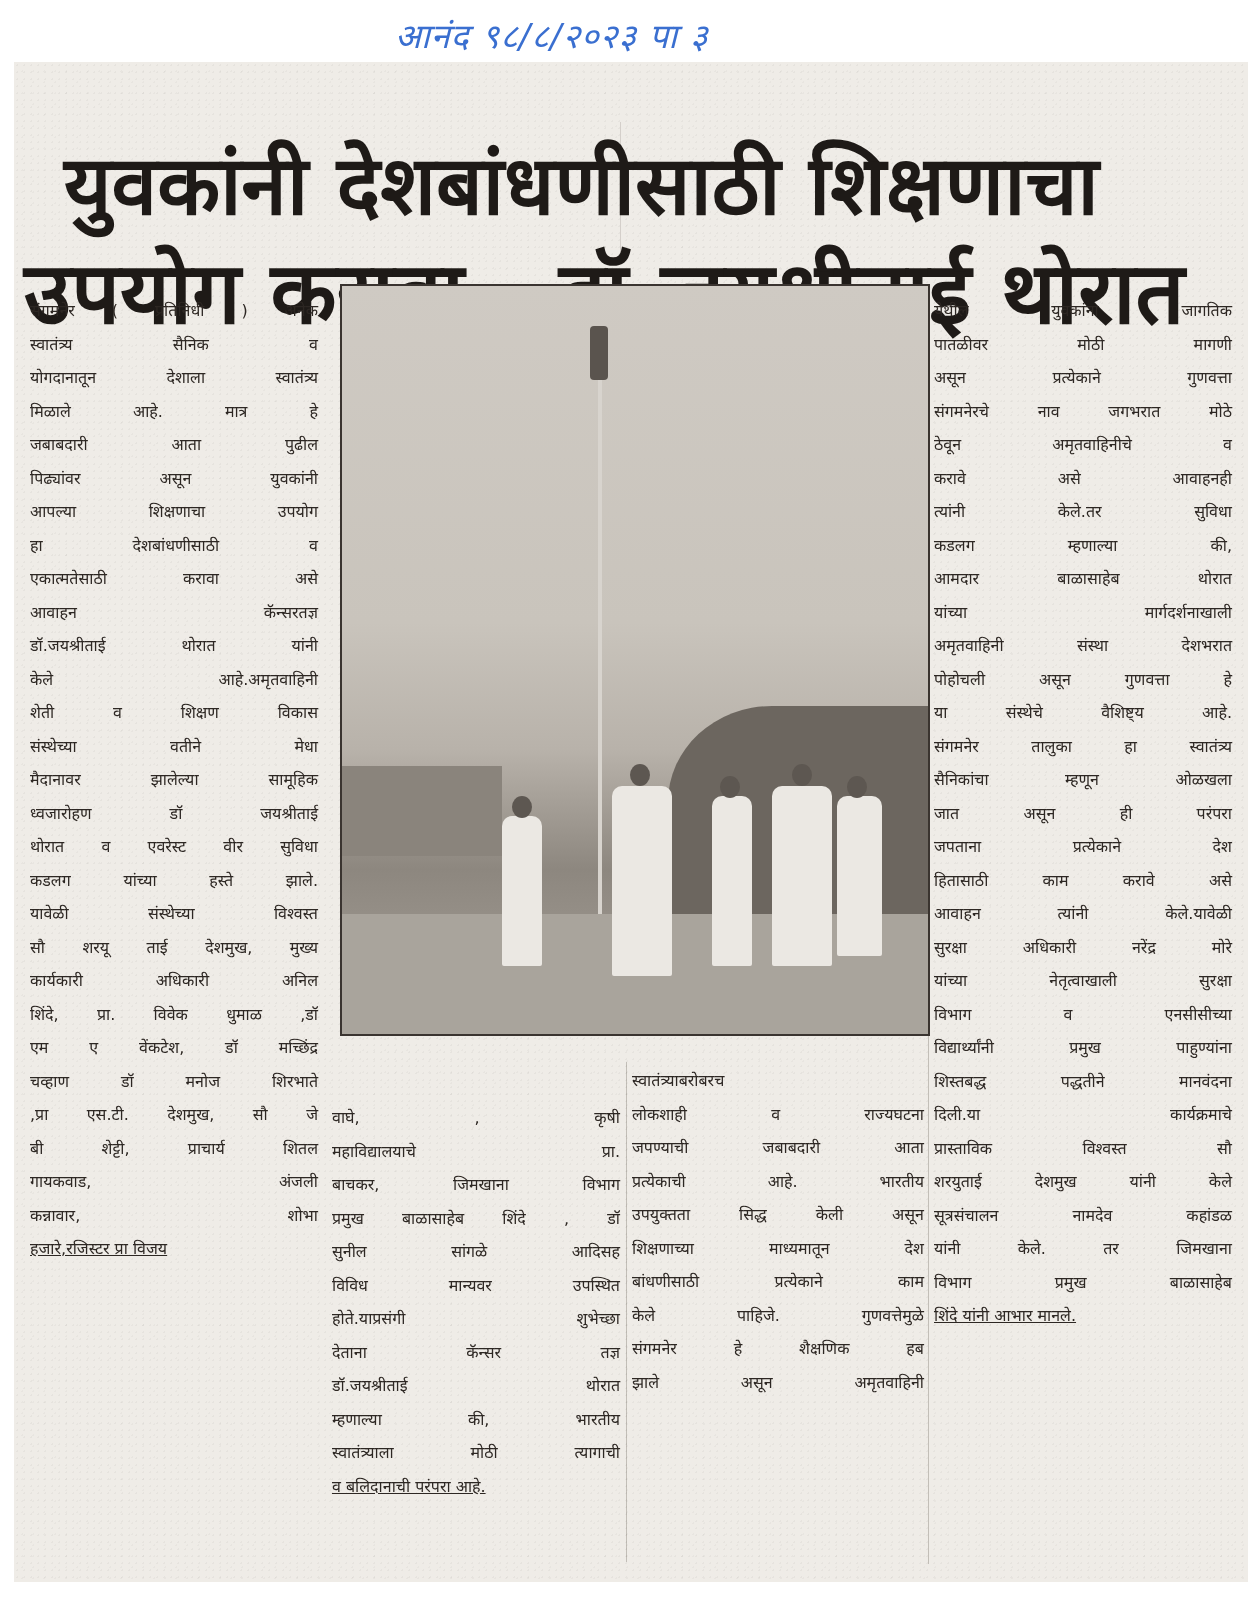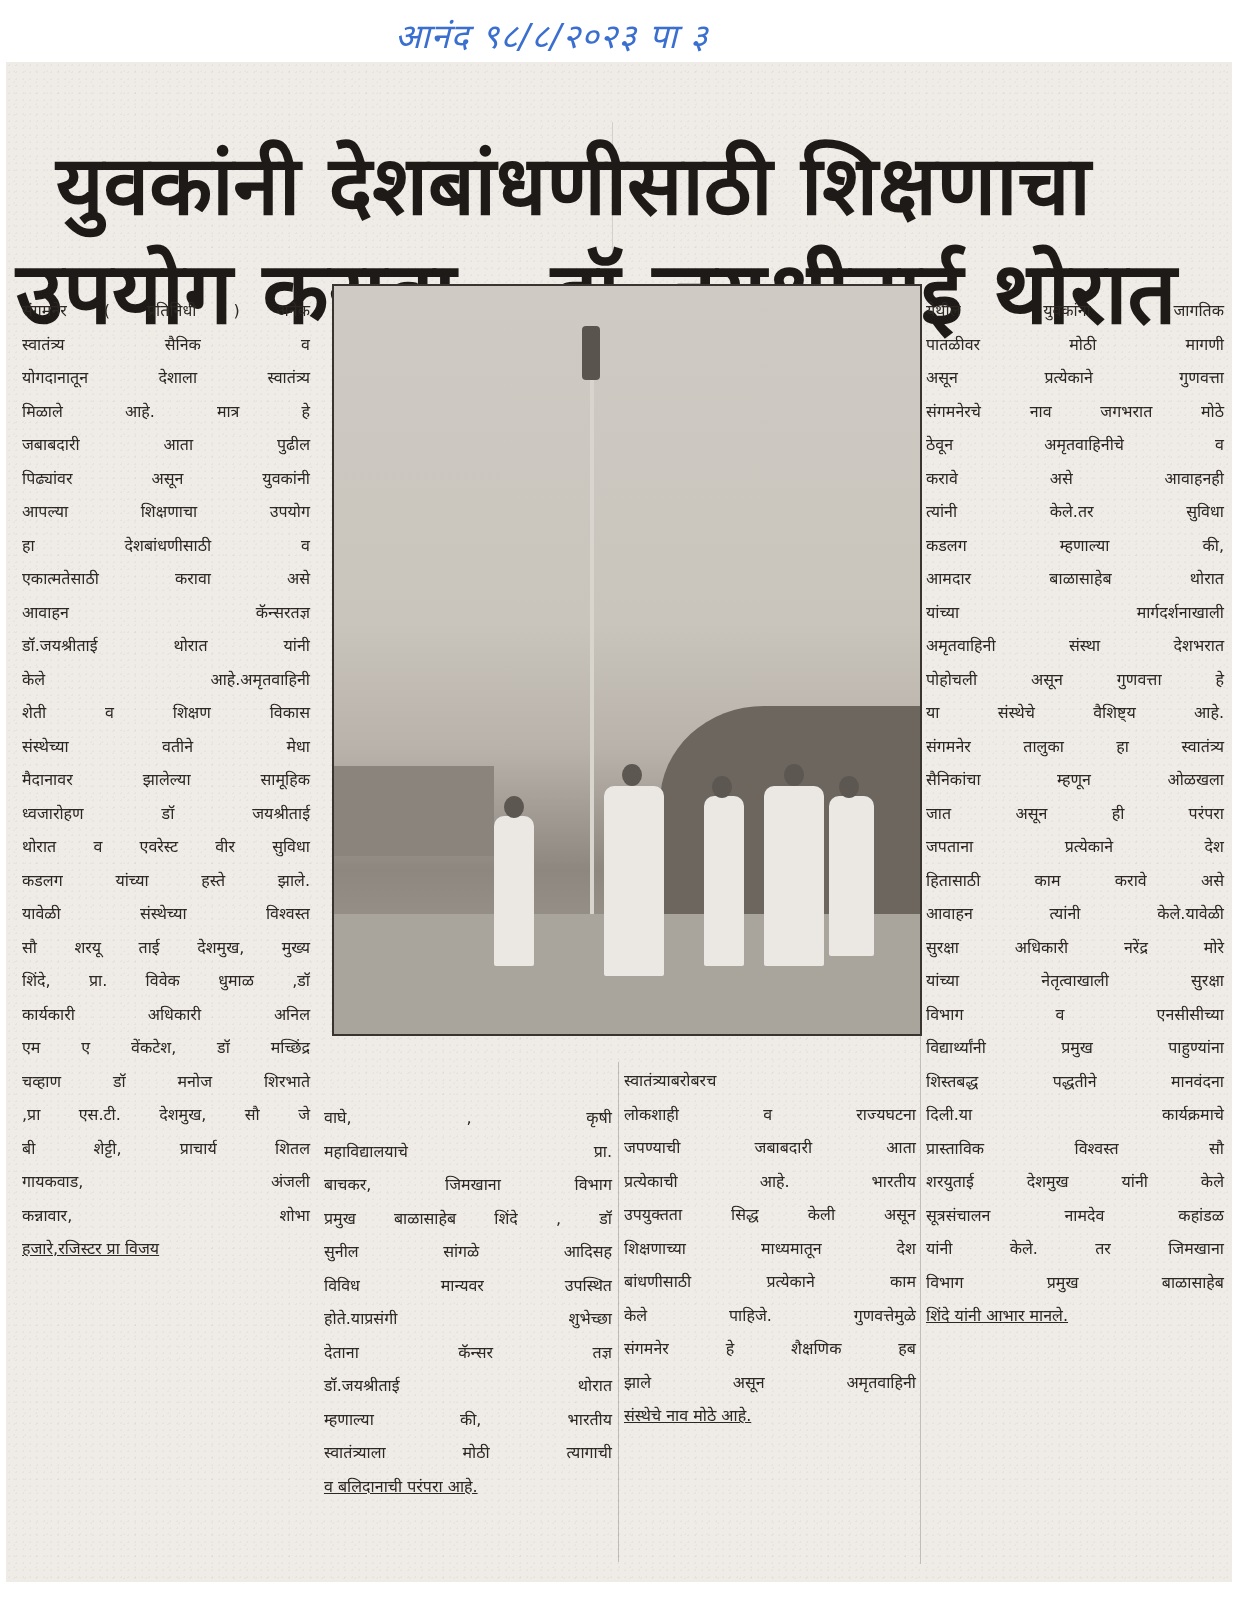--- a/index.html
+++ b/index.html
@@ -9,27 +9,28 @@
       font-family: "DejaVu Sans", sans-serif;
       color: #2a2420;
     }
     .annotation {
       position: absolute; left: 395px; top: 12px;
       font-family: "DejaVu Sans", sans-serif;
       font-size: 34px; color: #3a6fd0; letter-spacing: 1px;
       font-style: italic;
     }
     .clip {
-      position: absolute; left: 6px; top: 62px; width: 1226px; height: 1520px;
+      position: absolute; left: 14px; top: 62px; width: 1226px; height: 1520px;
       background: #efece7;
       background-image:
         radial-gradient(rgba(0,0,0,0.04) 1px, transparent 1px),
         radial-gradient(rgba(0,0,0,0.03) 1px, transparent 1px);
       background-size: 7px 7px, 11px 11px;
       background-position: 0 0, 3px 4px;
+      padding-left: 8px;
     }
     .headline {
       position: absolute; left: 0; width: 1226px; text-align: center;
       font-family: "DejaVu Sans", sans-serif; font-weight: bold;
       color: #1e1a17; line-height: 1; white-space: nowrap;
     }
     .headline.l1 { top: 28px; font-size: 82px; left: 50px; width: 1110px; text-align: left; }
     .headline.l2 { top: 130px; font-size: 86px; left: 10px; width: 1210px; text-align: left; }
     .col {
       position: absolute;
@@ -90,22 +91,22 @@
       <p>डॉ.जयश्रीताई थोरात यांनी</p>
       <p>केले आहे.अमृतवाहिनी</p>
       <p>शेती व शिक्षण विकास</p>
       <p>संस्थेच्या वतीने मेधा</p>
       <p>मैदानावर झालेल्या सामूहिक</p>
       <p>ध्वजारोहण डॉ जयश्रीताई</p>
       <p>थोरात व एवरेस्ट वीर सुविधा</p>
       <p>कडलग यांच्या हस्ते झाले.</p>
       <p>यावेळी संस्थेच्या विश्वस्त</p>
       <p>सौ शरयू ताई देशमुख, मुख्य</p>
+      <p>कार्यकारी अधिकारी अनिल</p>
       <p>शिंदे, प्रा. विवेक धुमाळ ,डॉ</p>
-      <p>कार्यकारी अधिकारी अनिल</p>
       <p>एम ए वेंकटेश, डॉ मच्छिंद्र</p>
       <p>चव्हाण डॉ मनोज शिरभाते</p>
       <p>,प्रा एस.टी. देशमुख, सौ जे</p>
       <p>बी शेट्टी, प्राचार्य शितल</p>
       <p>गायकवाड, अंजली</p>
       <p>कन्नावार, शोभा</p>
       <p class="last">हजारे,रजिस्टर प्रा विजय</p>
     </div>
 
   <div class="photo">
@@ -144,21 +145,20 @@
       <p>स्वातंत्र्याबरोबरच</p>
       <p>लोकशाही व राज्यघटना</p>
       <p>जपण्याची जबाबदारी आता</p>
       <p>प्रत्येकाची आहे. भारतीय</p>
       <p>उपयुक्तता सिद्ध केली असून</p>
       <p>शिक्षणाच्या माध्यमातून देश</p>
       <p>बांधणीसाठी प्रत्येकाने काम</p>
       <p>केले पाहिजे. गुणवत्तेमुळे</p>
       <p>संगमनेर हे शैक्षणिक हब</p>
       <p>झाले असून अमृतवाहिनी</p>
-      <p class="last">संस्थेचे नाव मोठे आहे.</p>
     </div>
   <div class="col col-right">
       <p>येथील युवकांना जागतिक</p>
       <p>पातळीवर मोठी मागणी</p>
       <p>असून प्रत्येकाने गुणवत्ता</p>
       <p>संगमनेरचे नाव जगभरात मोठे</p>
       <p>ठेवून अमृतवाहिनीचे व</p>
       <p>करावे असे आवाहनही</p>
       <p>त्यांनी केले.तर सुविधा</p>
       <p>कडलग म्हणाल्या की,</p>

